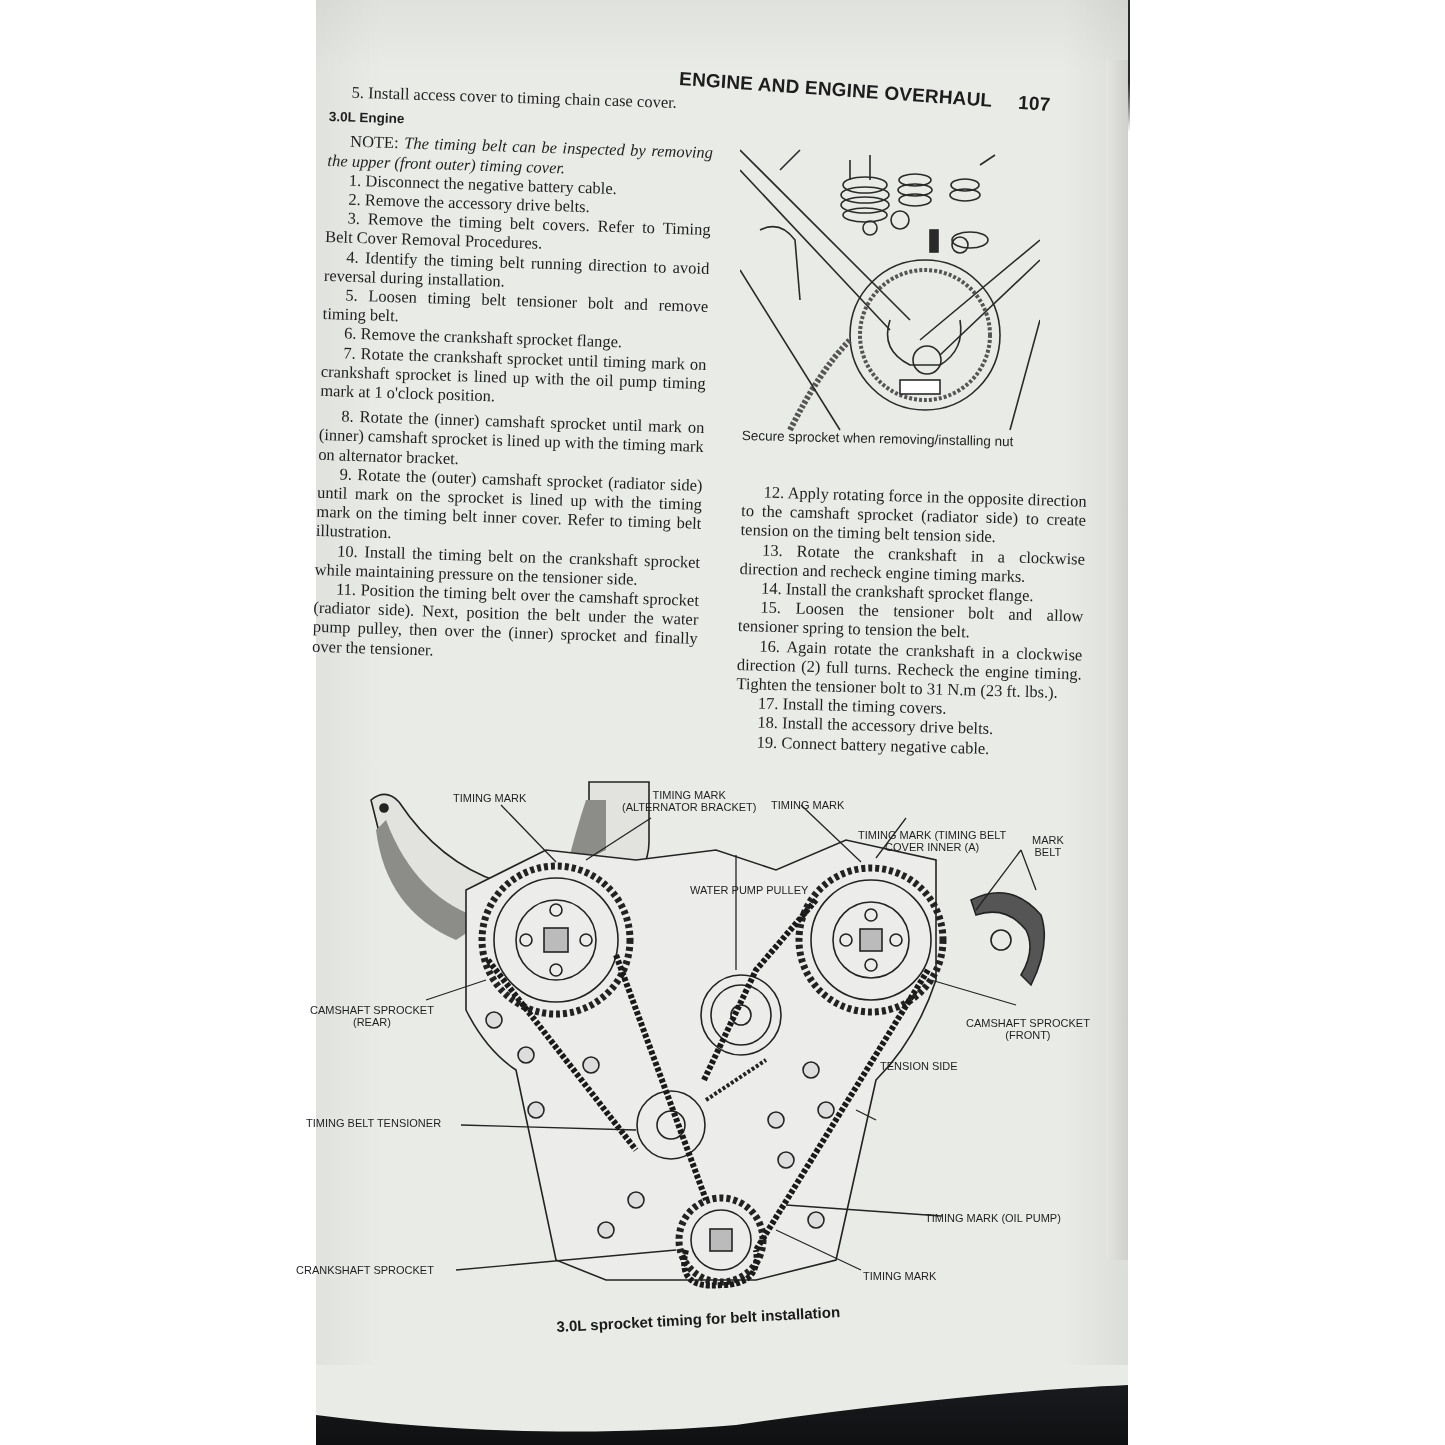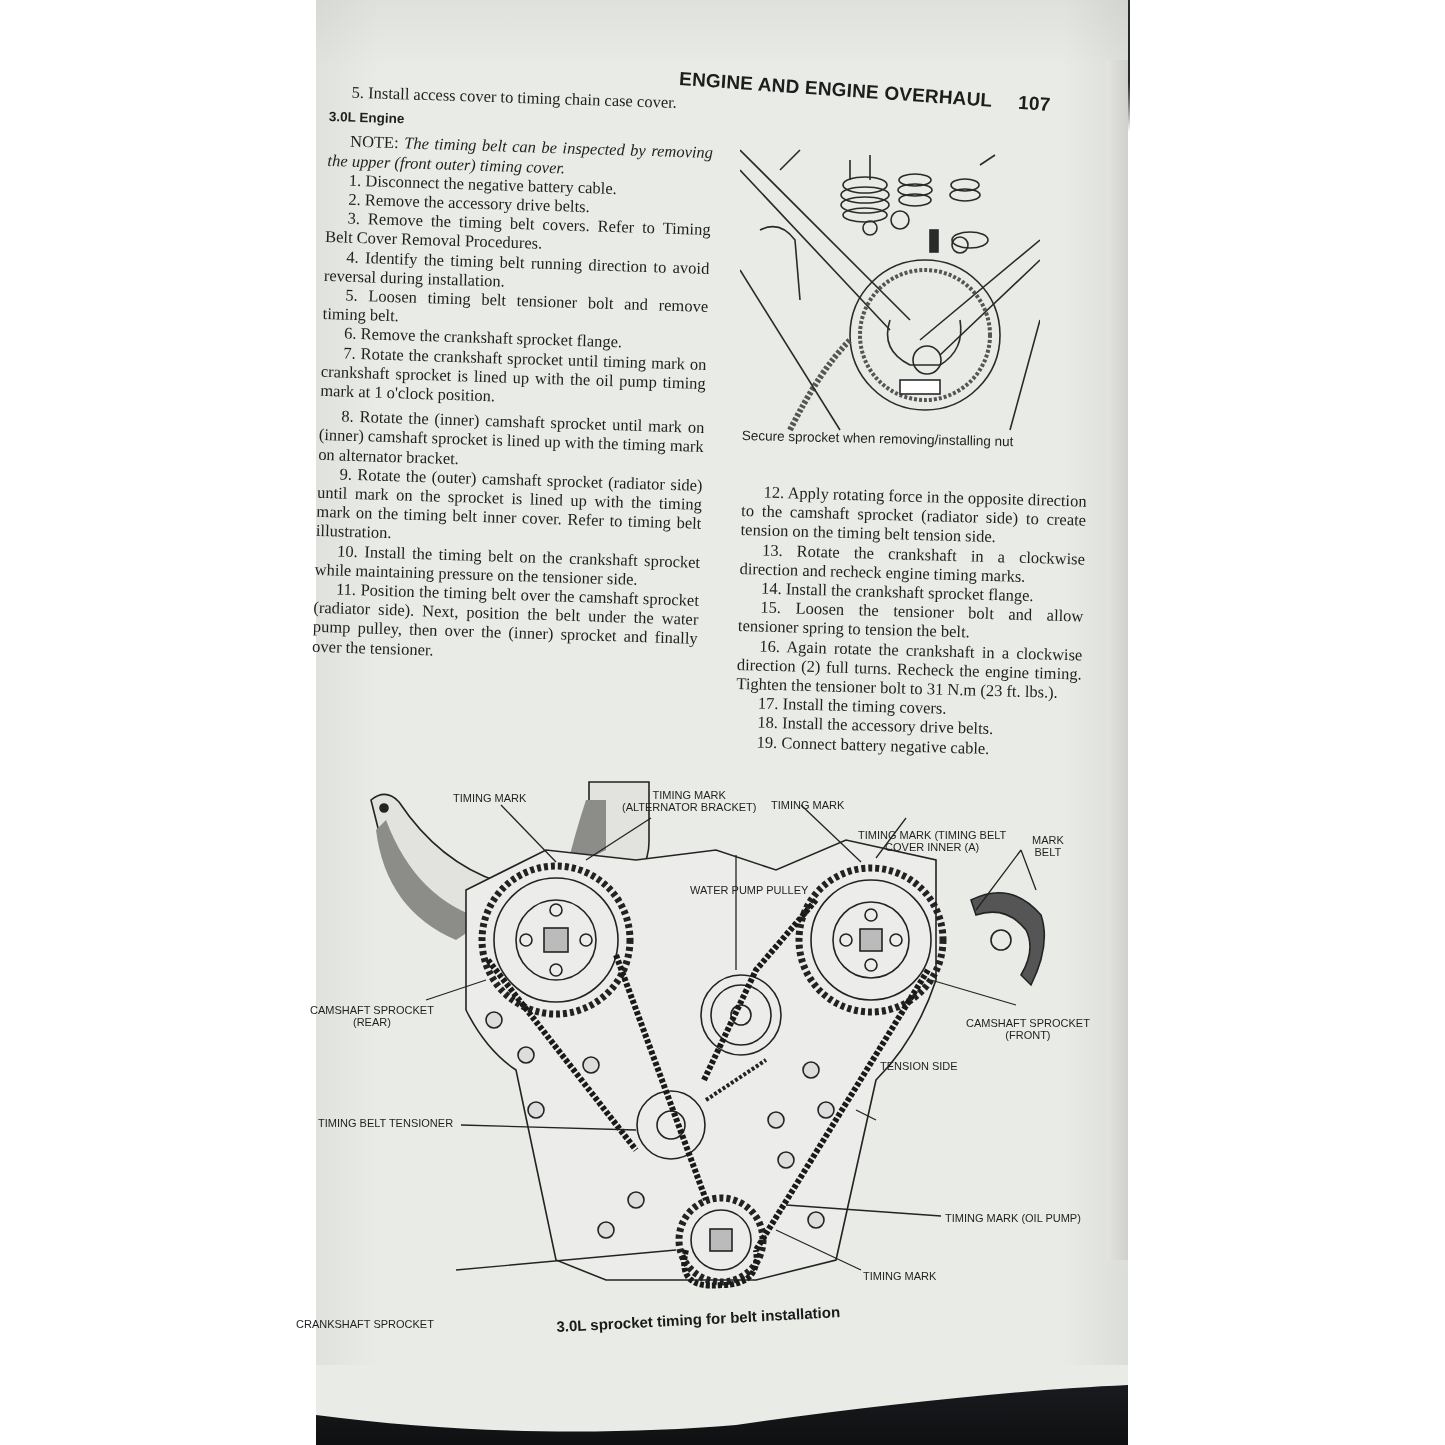--- a/index.html
+++ b/index.html
@@ -211,19 +211,19 @@
   <div>BELT</div>
 </div>
 <div class="lbl c" style="left:310px;top:1004px">
   <div>CAMSHAFT SPROCKET</div>
   <div>(REAR)</div>
 </div>
 <div class="lbl c" style="left:966px;top:1017px">
   <div>CAMSHAFT SPROCKET</div>
   <div>(FRONT)</div>
 </div>
-<div class="lbl" style="left:318px;top:1117px">TIMING BELT TENSIONER</div>
+<div class="lbl" style="left:306px;top:1117px">TIMING BELT TENSIONER</div>
 <div class="lbl" style="left:880px;top:1060px">TENSION SIDE</div>
-<div class="lbl" style="left:945px;top:1212px">TIMING MARK (OIL PUMP)</div>
-<div class="lbl" style="left:296px;top:1318px">CRANKSHAFT SPROCKET</div>
+<div class="lbl" style="left:925px;top:1212px">TIMING MARK (OIL PUMP)</div>
+<div class="lbl" style="left:296px;top:1264px">CRANKSHAFT SPROCKET</div>
 <div class="lbl" style="left:863px;top:1270px">TIMING MARK</div>
 
 <div class="fig2-cap">3.0L sprocket timing for belt installation</div>
 
 </body></html>

